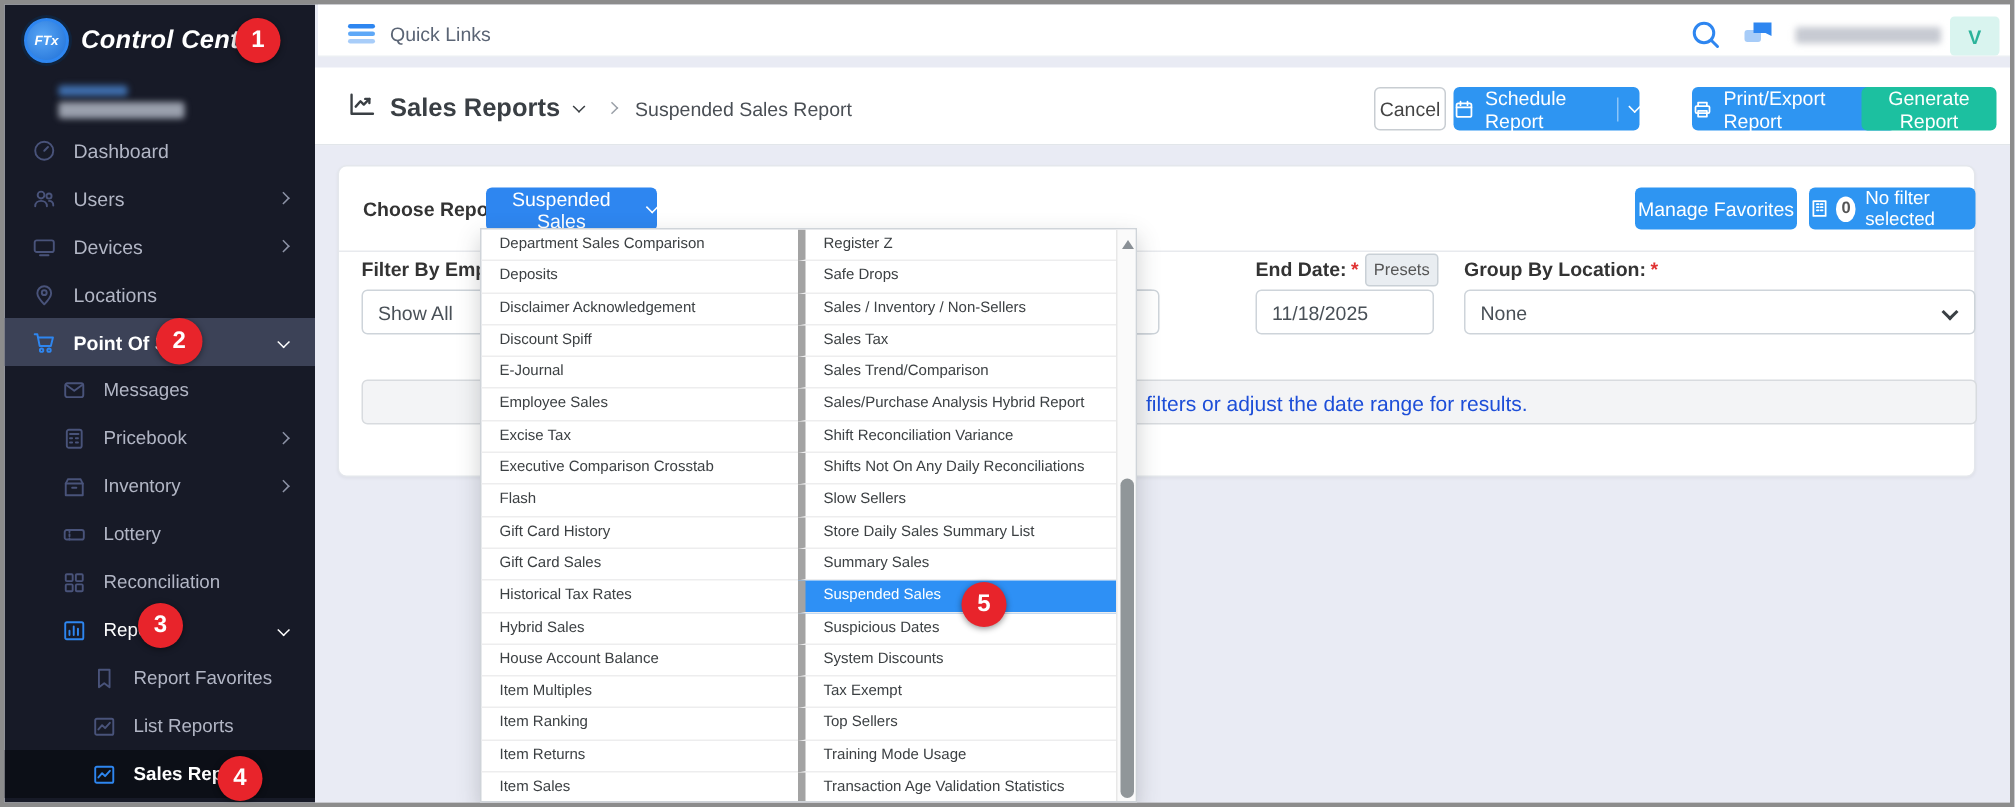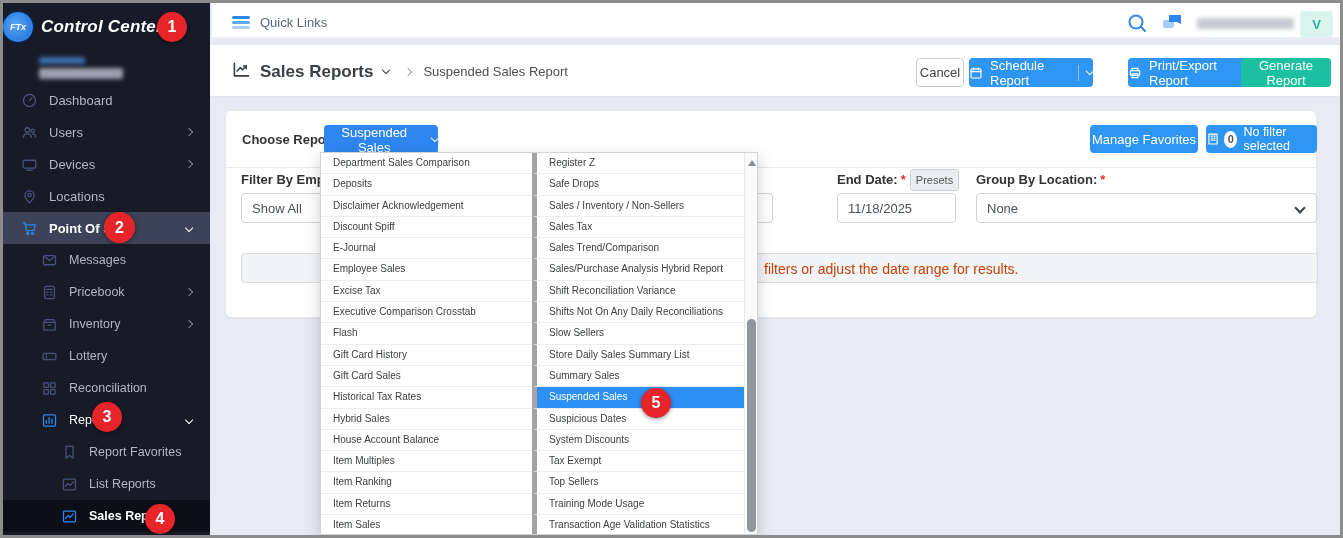--- a/index.html
+++ b/index.html
@@ -1,21 +1,21 @@
 <!DOCTYPE html>
 <html><head>
 <meta charset="utf-8">
 <style>
   * { margin:0; padding:0; box-sizing:border-box; }
   body { font-family:"Liberation Sans", sans-serif; background:#d0d0d0; }
   .frame { position:relative; width:1343px; height:538px; border:3px solid #8c8c8c; background:#e9ebf4; overflow:hidden; }
 
   
   .sidebar { position:absolute; left:0; top:0; width:207px; height:532px; background:#171a27; z-index:20; }
-  .logo-row { display:flex; align-items:center; height:48px; padding-left:0; }
+  .logo-row { display:flex; align-items:center; height:48px; padding-left:13px; }
   .logo-gear { width:30px; height:30px; border-radius:50%; background:radial-gradient(circle at 40% 40%, #58a6f5, #1f6fd6); display:flex; align-items:center; justify-content:center; color:#fff; font-size:9px; font-weight:bold; font-style:italic; border:2px solid #2e86f0; box-shadow:0 0 0 2px #10233c; }
   .logo-title { color:#fff; font-size:17px; font-weight:bold; font-style:italic; margin-left:8px; letter-spacing:.2px; }
   .company { position:absolute; left:36px; top:54px; }
   .blur-bar { filter:blur(2px); border-radius:2px; }
   .company .b1 { width:46px; height:7px; background:#3f6fae; margin-bottom:4px; }
   .company .b2 { width:84px; height:11px; background:#9aa0ad; }
   .nav { position:absolute; left:0; top:81px; width:207px; }
   .nav-item { display:flex; align-items:center; height:32px; padding-left:18px; color:#b2b6c5; font-size:13px; cursor:pointer; position:relative; }
   .nav-item.sub1 { padding-left:38px; font-size:12.5px; }
   .nav-item.sub2 { padding-left:58px; font-size:12.5px; }
@@ -68,21 +68,21 @@
   .btn-filter .bic { margin-right:4px; }
   .zero-badge { width:17px; height:17px; border-radius:50%; background:#fff; color:#555; font-size:11px; font-weight:bold; display:flex; align-items:center; justify-content:center; margin-right:6px; }
   .card-divider { position:absolute; left:0; top:56px; width:100%; height:1px; background:#e8eaee; }
 
   .flabel { position:absolute; top:61px; font-size:13px; font-weight:bold; color:#333; white-space:nowrap; }
   .req { color:#e03131; margin-left:3px; }
   .fselect, .finput { position:absolute; top:82px; height:30px; background:#fff; border:1px solid #ced4da; border-radius:4px; font-size:13px; color:#495057; padding:0 10px; display:flex; align-items:center; font-family:inherit; }
   .sel-chev { border:solid #3a3f44; border-width:0 2px 2px 0; padding:3px; transform:rotate(45deg); position:absolute; right:12px; top:10px; }
   .presets { position:absolute; left:684px; top:58px; width:49px; height:22px; background:#e9edf1; border:1px solid #c9d0d6; border-radius:3px; font-size:11px; color:#555; cursor:pointer; font-family:inherit; }
   .notice-bar { position:absolute; left:15px; top:142px; width:1077px; height:30px; background:#f3f4f6; border:1px solid #d8dbdf; border-radius:4px; }
-  .notice-bar span { position:absolute; left:522px; top:7px; font-size:14px; color:#c2410c; white-space:nowrap; }
+  .notice-bar span { position:absolute; left:522px; top:7px; font-size:14px; color:#1d4ed8; white-space:nowrap; }
 
   
   .dropdown { position:absolute; left:110px; top:149px; width:438px; height:383px; background:#fff; border:1px solid #cfd4d9; box-shadow:0 6px 14px rgba(60,64,67,.25); z-index:50; overflow:hidden; }
   .dd-rows { position:absolute; left:0; top:0; right:13px; bottom:0; }
   .dd-row { display:flex; height:21.3px; }
   .dd-cell { font-size:10px; color:#3c4043; padding:0 12px; line-height:20.3px; border-bottom:1px solid #ededee; white-space:nowrap; overflow:hidden; cursor:pointer; }
   .dd-cell.l { width:211px; }
   .dd-cell.r { flex:1; border-left:5px solid #a3a3a3; }
   .dd-cell.sel { background:#2e90f5; color:#fff; }
   .dd-scroll { position:absolute; right:0; top:0; bottom:0; width:13px; background:#fafafa; border-left:1px solid #e8e8e8; }

